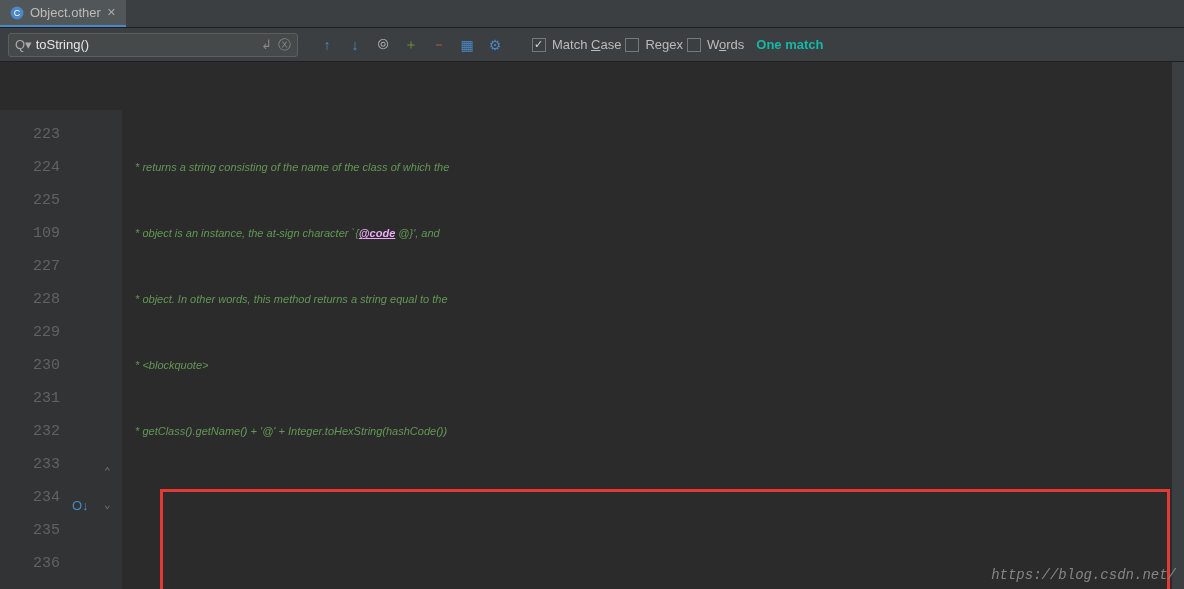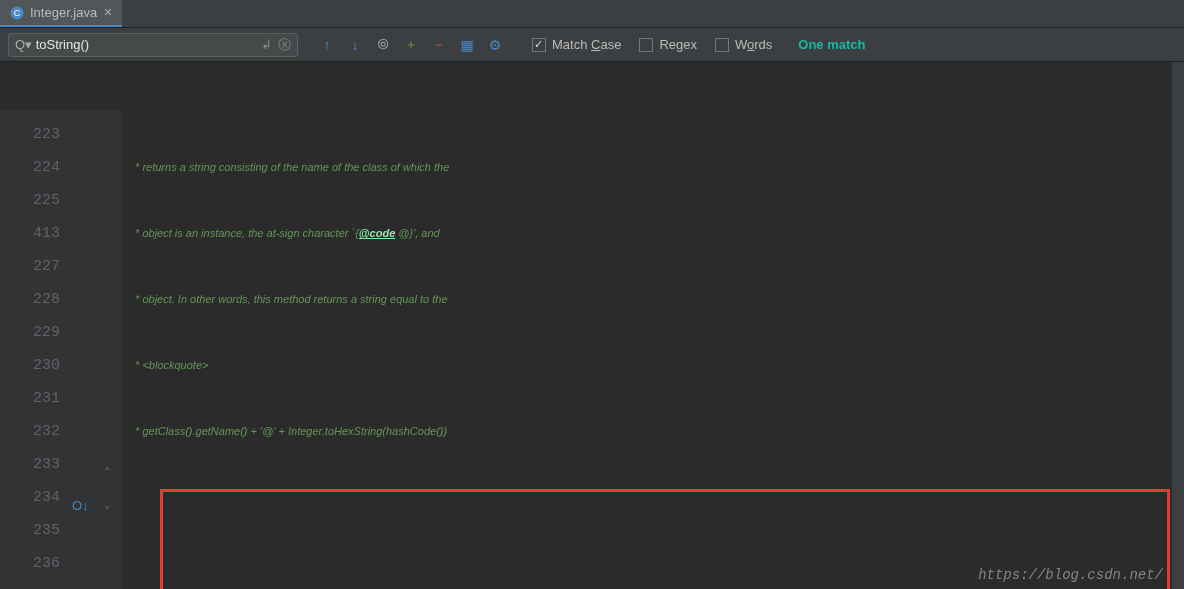--- a/index.html
+++ b/index.html
@@ -59,21 +59,21 @@
     flex: 1;
     background: transparent;
     border: none;
     color: #e5e5e5;
     outline: none;
     font-family: -apple-system,"Segoe UI",sans-serif;
     font-size: 13px;
   }
   .toolbar-icons { display: flex; align-items: center; gap: 10px; margin-left: 12px; }
   .tb-icon { width: 18px; height: 18px; display: inline-flex; align-items: center; justify-content: center; color: #4a88c7; font-size: 14px; cursor: pointer; }
-  .checks { display: flex; align-items: flex-start; gap: 18px; margin-left: 20px; color: #bbb; }
+  .checks { display: flex; align-items: flex-start; gap: 4px; margin-left: 20px; color: #bbb; }
   .chk { display: flex; align-items: center; gap: 6px; }
   .chkbox { width: 14px; height: 14px; border: 1px solid #777; display: inline-block; }
   .chkbox.on::after { content: '✓'; color: #ddd; font-size: 11px; position: relative; top: -3px; left: 1px; }
   .label .u { text-decoration: underline; }
   .matches { font-weight: bold; color: #14b8a6; margin-left: 8px; }
 
   .editor {
     display: flex;
     height: calc(100% - 62px);
     background: #2b2b2b;
@@ -104,21 +104,21 @@
     padding: 8px 0 0 10px;
     font-size: 11px;
     line-height: 33px;
     font-family: Liberation Sans, sans-serif;
     font-style: italic;
     position: relative;
     white-space: pre;
   }
   .code .line { height: 33px; }
   .c-doc { color: #629755; font-style: italic; }
-  .c-doctag { color: #86efac; font-style: italic; font-weight: bold; text-decoration: underline; }
+  .c-doctag { color: #f0abfc; font-style: italic; font-weight: bold; text-decoration: underline; }
   .redbox {
     position: absolute;
     left: 38px;
     top: 379px;
     width: 1010px;
     height: 114px;
     border: 3px solid #e53935;
     pointer-events: none;
   }
   .override-icon {
@@ -132,21 +132,21 @@
   }
   .fold-mark {
     position: absolute;
     left: 8px;
     color: #777;
     font-size: 11px;
   }
   .watermark {
     position: absolute;
     bottom: 6px;
-    right: 21px;
+    right: 8px;
     color: #858585;
     font-size: 14px;
     font-style: italic;
     font-family: Liberation Mono, monospace;
   }
   .scrollbar {
     position: absolute;
     right: 0;
     top: 62px;
     width: 12px;
@@ -158,21 +158,21 @@
 <body>
 
 <div class="tab-bar">
   <div class="tab">
     <span class="icon">
       <svg viewBox="0 0 14 14">
           <circle cx="7" cy="7" r="6.5" fill="#4a88c7"></circle>
           <text x="7" y="10" text-anchor="middle" font-size="9" fill="#fff" font-family="sans-serif">C</text>
         </svg>
     </span>
-    <span>Integer.java</span>
+    <span>Object.other</span>
     <span class="close-x">✕</span>
   </div>
 </div>
 
 <div class="find-bar">
   <div class="search-box">
     <span style="color:#aaa;margin-right:4px;">Q▾</span>
     <input value="toString()" style="">
     <span style="color:#888;">↲</span>
     <span style="color:#888;margin-left:6px;">ⓧ</span>
@@ -201,21 +201,21 @@
     </label>
     <span class="matches">One match</span>
   </div>
 </div>
 
 <div class="editor">
   <div class="gutter" id="gutter">
       <div>223</div>
       <div>224</div>
       <div>225</div>
-      <div>413</div>
+      <div>109</div>
       <div>227</div>
       <div>228</div>
       <div>229</div>
       <div>230</div>
       <div>231</div>
       <div>232</div>
       <div>233</div>
       <div>234</div>
       <div>235</div>
       <div>236</div>

